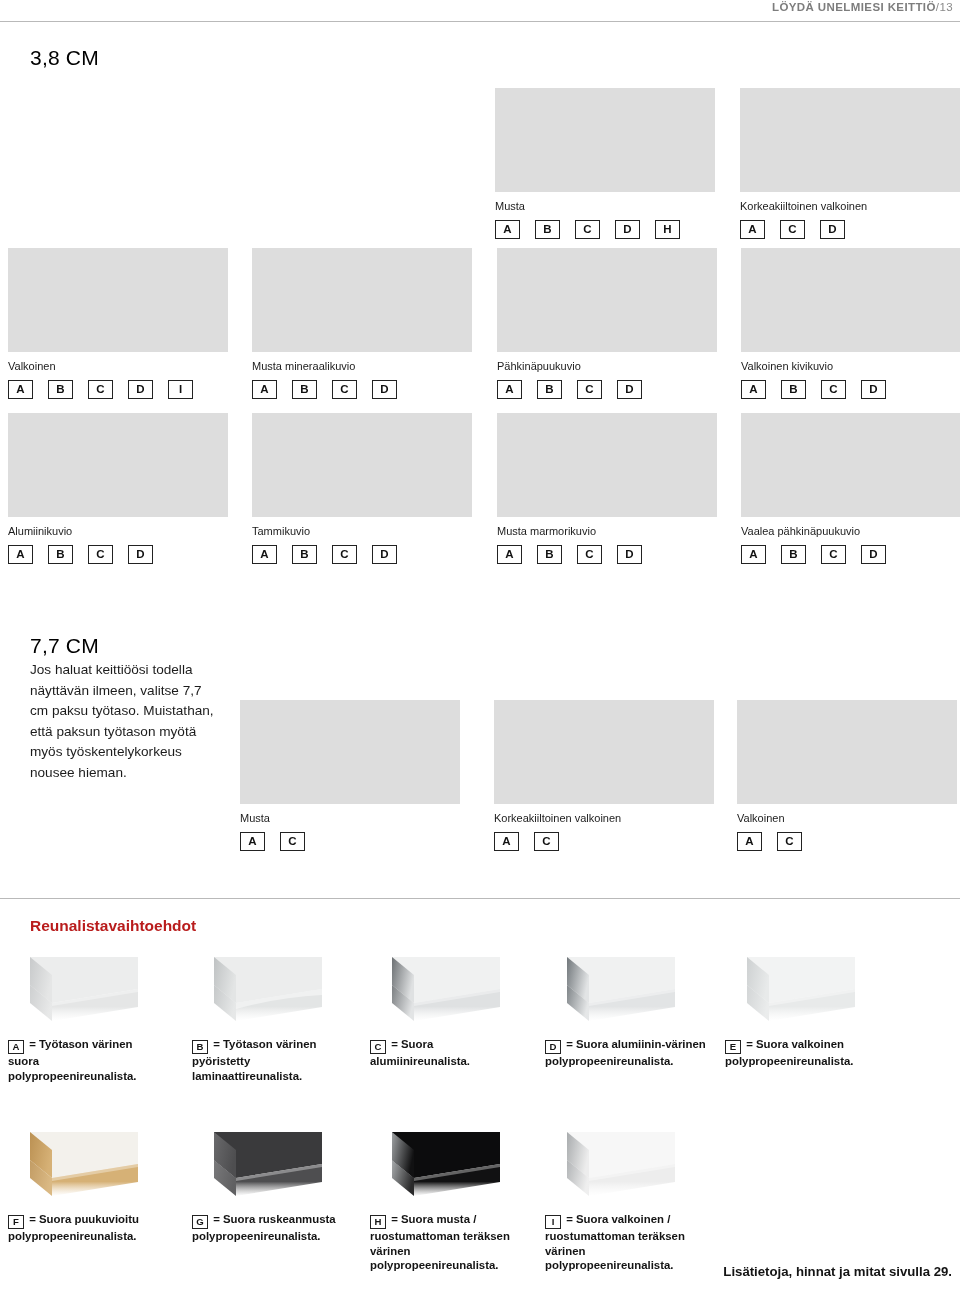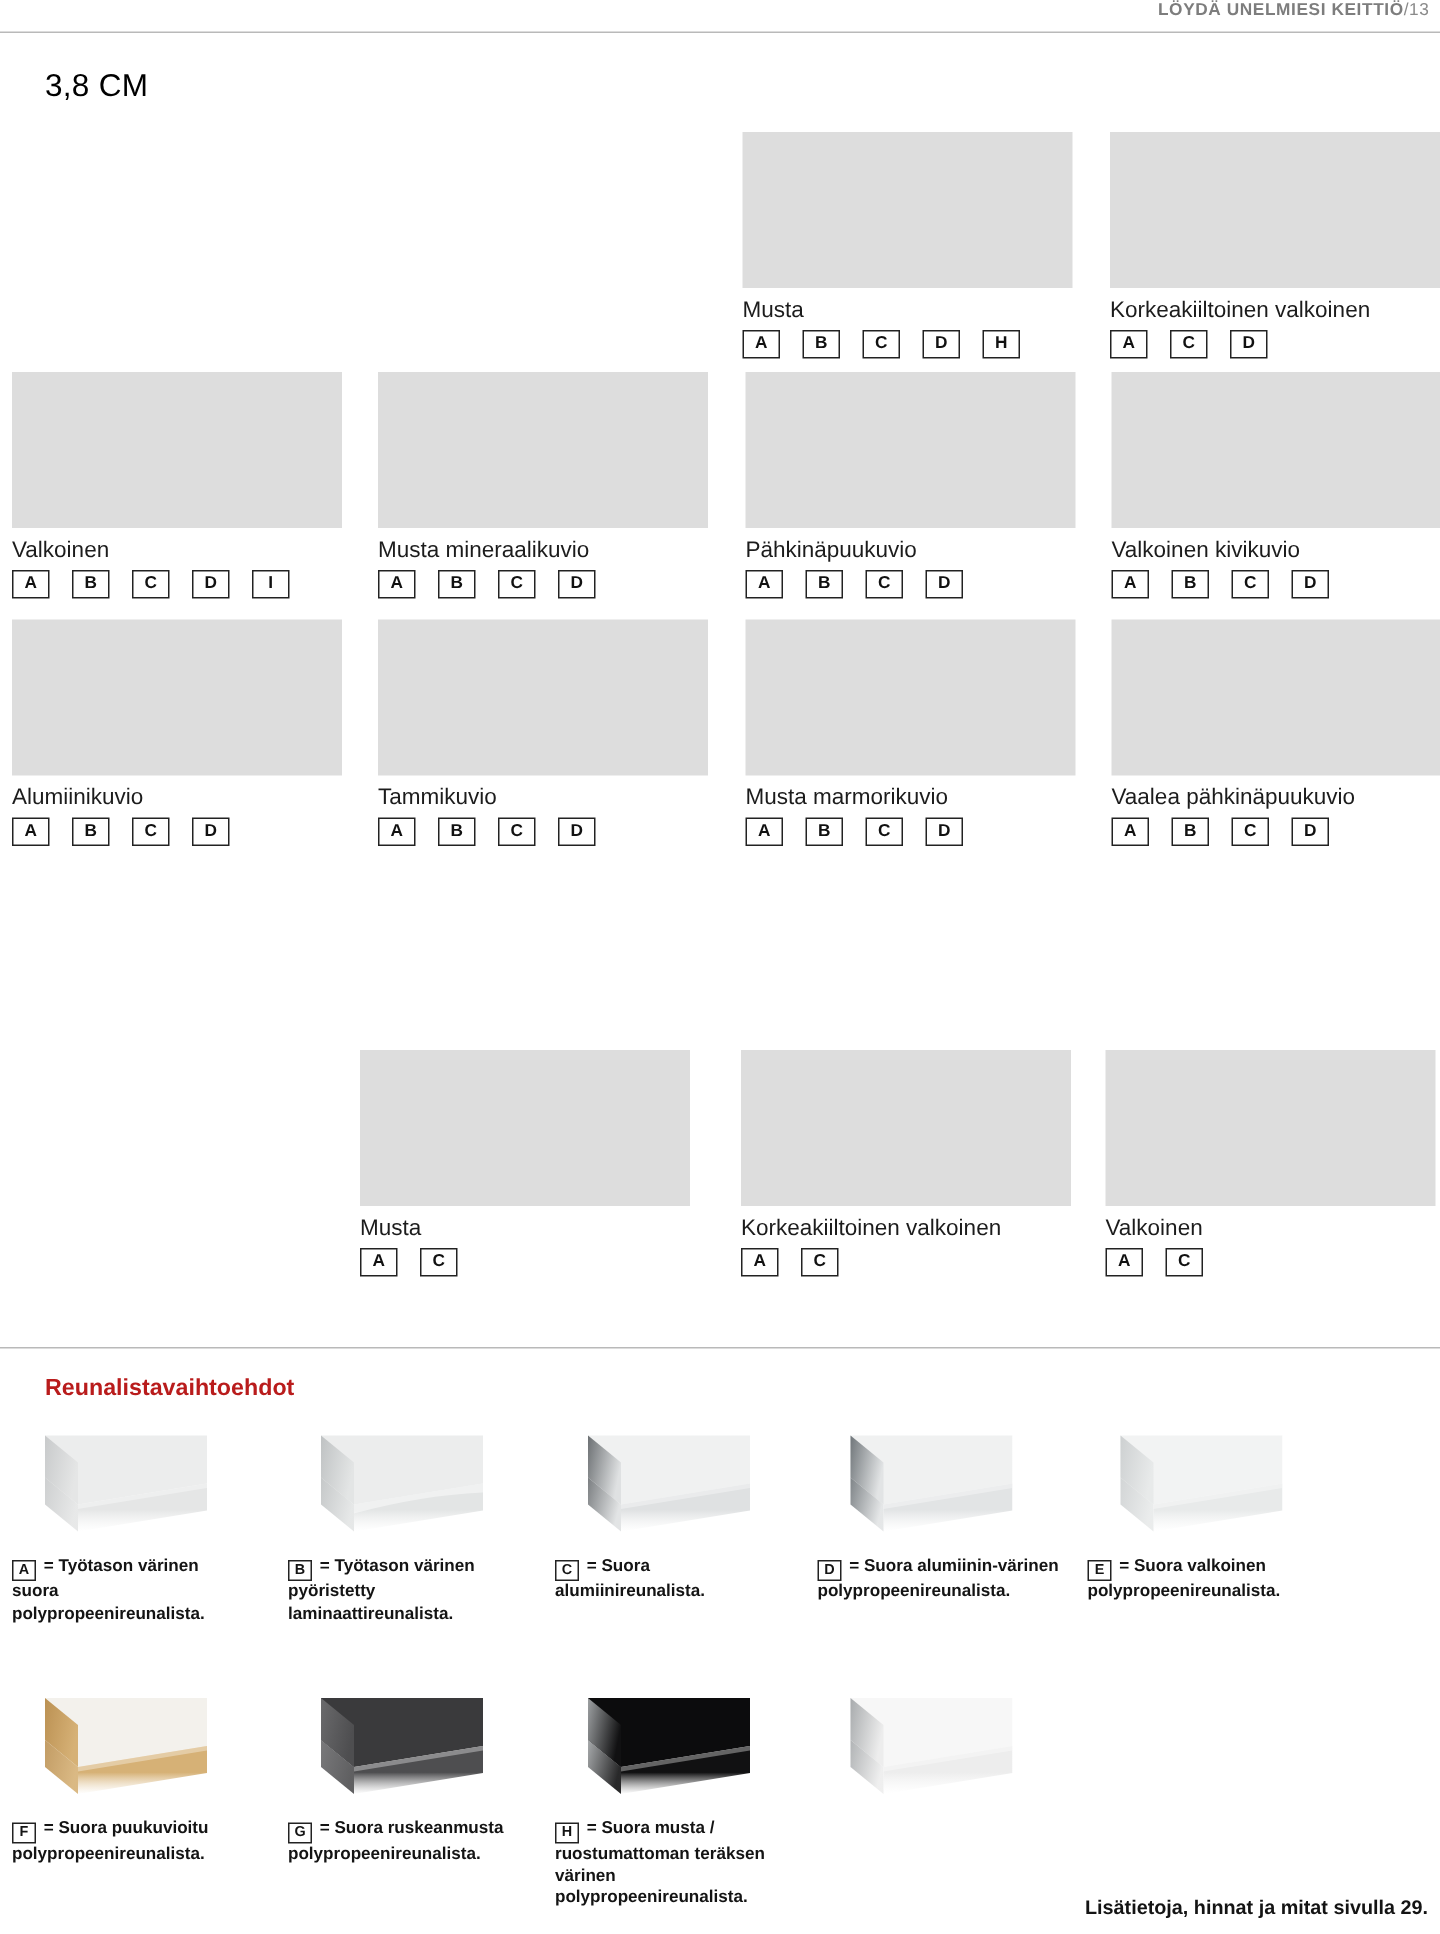--- a/index.html
+++ b/index.html
@@ -40,21 +40,21 @@
 
   
   .tile { position: absolute; }
   .tile .swatch {
     width: 220px; height: 104px;
     border: 0;
     background: #ddd;
     position: relative; overflow: hidden;
   }
   .tile .cap {
-    font-size: 15px; color: #1c1c1c;
+    font-size: 11px; color: #1c1c1c;
     margin-top: 7px; white-space: nowrap; line-height: 15px;
   }
   .codes { margin-top: 6px; display: flex; gap: 15px; }
   .code {
     width: 25px; height: 19px; border: 1px solid #222; background: #fff;
     font-size: 11.5px; font-weight: bold; color: #111;
     display: flex; align-items: center; justify-content: center;
     line-height: 1;
   }
 
@@ -210,20 +210,24 @@
     <div class="header-title">
       <span>LÖYDÄ UNELMIESI KEITTIÖ</span><span class="pg">/13</span>
     </div>
     <div class="header-rule"></div>
   </div>
 
   <div id="intro38">
     <div class="sec-title">3,8 CM</div>
   </div>
 
+  <div id="intro77">
+    <div class="sec-title">7,7 CM</div>
+    <div class="sec-body">Jos haluat keittiöösi todella näyttävän ilmeen, valitse 7,7 cm paksu työtaso. Muistathan, että paksun työtason myötä myös työskentelykorkeus nousee hieman.</div>
+  </div>
 
   <div class="divider" style="top:898px"></div>
 
   <div id="swatch-layer">
       <div class="tile" style="left: 495px; top: 88px;">
         <div class="swatch sw-black"></div>
         <div class="cap">Musta</div>
         <div class="codes">
           <div class="code">A</div>
           <div class="code">B</div>
@@ -566,17 +570,18 @@
                 <stop offset="0%" stop-color="#a8abad"></stop>
                 <stop offset="100%" stop-color="#ededed"></stop>
               </linearGradient>
             </defs>
             <polygon points="22,2 130,2 130,34 44,48 22,30" fill="url(#tg8)"></polygon>
             <polygon points="22,2 22,30 44,48 44,20" fill="url(#sg8)"></polygon>
             <polygon points="44,48 130,34 130,52 44,66" fill="url(#fg8)"></polygon>
             <polygon points="22,30 44,48 44,66 22,48" fill="url(#sg8)" opacity="0.9"></polygon>
             <polygon points="44,48 130,34 130,37 44,51" fill="#ffffff" opacity="0.35"></polygon>
           </svg></div>
+        <div class="etxt"><span class="lbl">I</span><span> = Suora valkoinen / ruostumattoman teräksen värinen polypropeenireunalista.</span></div>
       </div>
     </div>
 
   <div id="footnote">Lisätietoja, hinnat ja mitat sivulla 29.</div>
 </div>
 
 </body></html>

